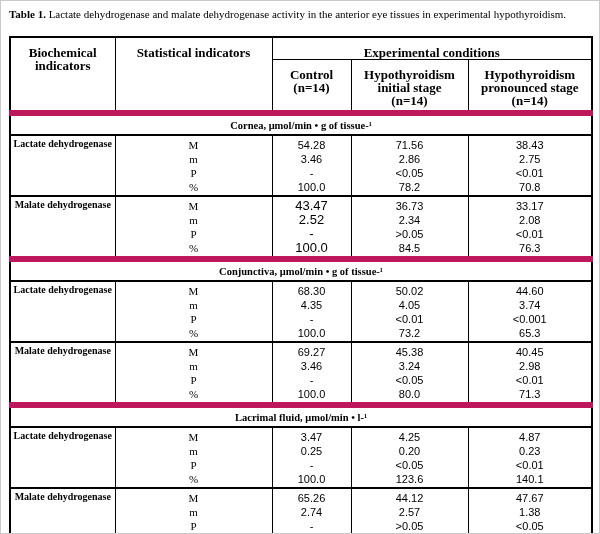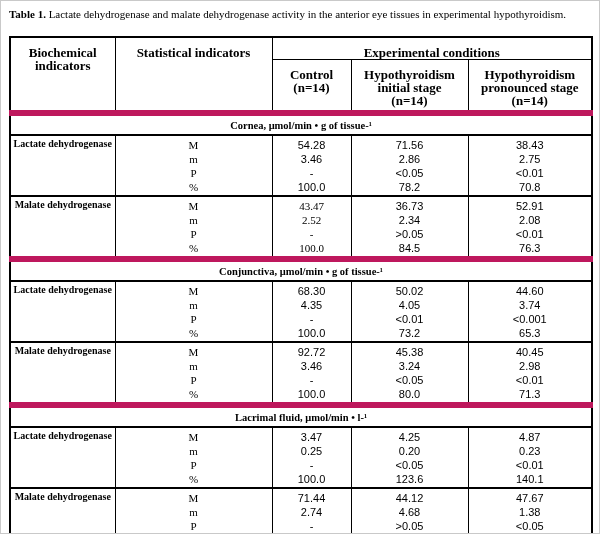--- a/index.html
+++ b/index.html
@@ -30,21 +30,21 @@
   .indicator-cell{
     font-weight:bold;font-size:10px;text-align:center;
     vertical-align:top;padding-top:2px;line-height:12px;
   }
   .stats-cell{font-size:11px;text-align:center;vertical-align:middle;}
   .value-cell{
     font-family:"Liberation Sans",sans-serif;font-size:11px;
     text-align:center;vertical-align:middle;
   }
   .line{line-height:14px;height:14px;}
-  .serif-vals{font-family:Liberation Serif, serif;font-size:11px;}
+  .serif-vals{font-family:Liberation Sans, sans-serif;font-size:13px;}
 </style>
 </head>
 <body>
 
 <div id="page">
 
   <div class="caption">
     <span class="cap-label">Table 1.</span><span> Lactate dehydrogenase and malate dehydrogenase activity in the anterior eye tissues in experimental hypothyroidism.</span>
   </div>
 
@@ -122,21 +122,21 @@
             <div class="line">-</div>
             <div class="line">100.0</div>
           </td>
           <td class="value-cell">
             <div class="line">36.73</div>
             <div class="line">2.34</div>
             <div class="line">&gt;0.05</div>
             <div class="line">84.5</div>
           </td>
           <td class="value-cell">
-            <div class="line">52.91</div>
+            <div class="line">33.17</div>
             <div class="line">2.08</div>
             <div class="line">&lt;0.01</div>
             <div class="line">76.3</div>
           </td>
         </tr>
         <tr>
           <td class="section-cell" colspan="5">Conjunctiva, μmol/min • g of tissue-¹</td>
         </tr>
         <tr class="data-row">
           <td class="indicator-cell">Lactate dehydrogenase</td>
@@ -167,21 +167,21 @@
         </tr>
         <tr class="data-row">
           <td class="indicator-cell">Malate dehydrogenase</td>
           <td class="stats-cell">
             <div class="line">M</div>
             <div class="line">m</div>
             <div class="line">P</div>
             <div class="line">%</div>
           </td>
           <td class="value-cell">
-            <div class="line">92.72</div>
+            <div class="line">69.27</div>
             <div class="line">3.46</div>
             <div class="line">-</div>
             <div class="line">100.0</div>
           </td>
           <td class="value-cell">
             <div class="line">45.38</div>
             <div class="line">3.24</div>
             <div class="line">&lt;0.05</div>
             <div class="line">80.0</div>
           </td>
@@ -224,28 +224,28 @@
         </tr>
         <tr class="data-row">
           <td class="indicator-cell">Malate dehydrogenase</td>
           <td class="stats-cell">
             <div class="line">M</div>
             <div class="line">m</div>
             <div class="line">P</div>
             <div class="line">%</div>
           </td>
           <td class="value-cell">
-            <div class="line">71.44</div>
+            <div class="line">65.26</div>
             <div class="line">2.74</div>
             <div class="line">-</div>
             <div class="line">100.0</div>
           </td>
           <td class="value-cell">
             <div class="line">44.12</div>
-            <div class="line">4.68</div>
+            <div class="line">2.57</div>
             <div class="line">&gt;0.05</div>
             <div class="line">115.3</div>
           </td>
           <td class="value-cell">
             <div class="line">47.67</div>
             <div class="line">1.38</div>
             <div class="line">&lt;0.05</div>
             <div class="line">149.3</div>
           </td>
         </tr>

